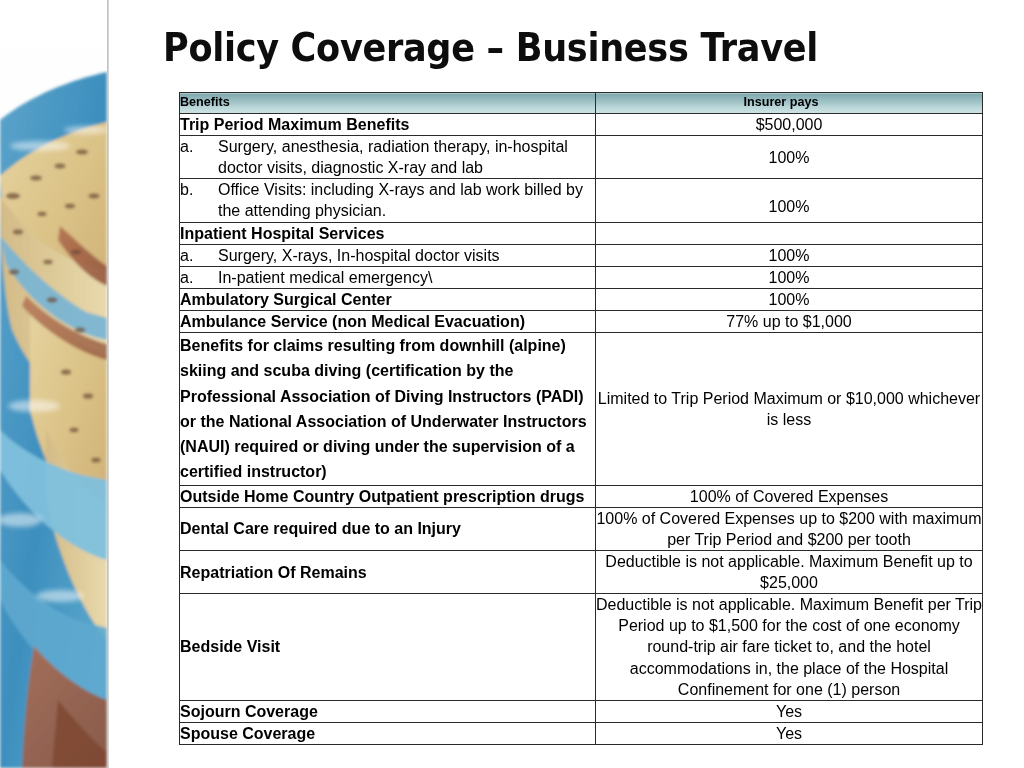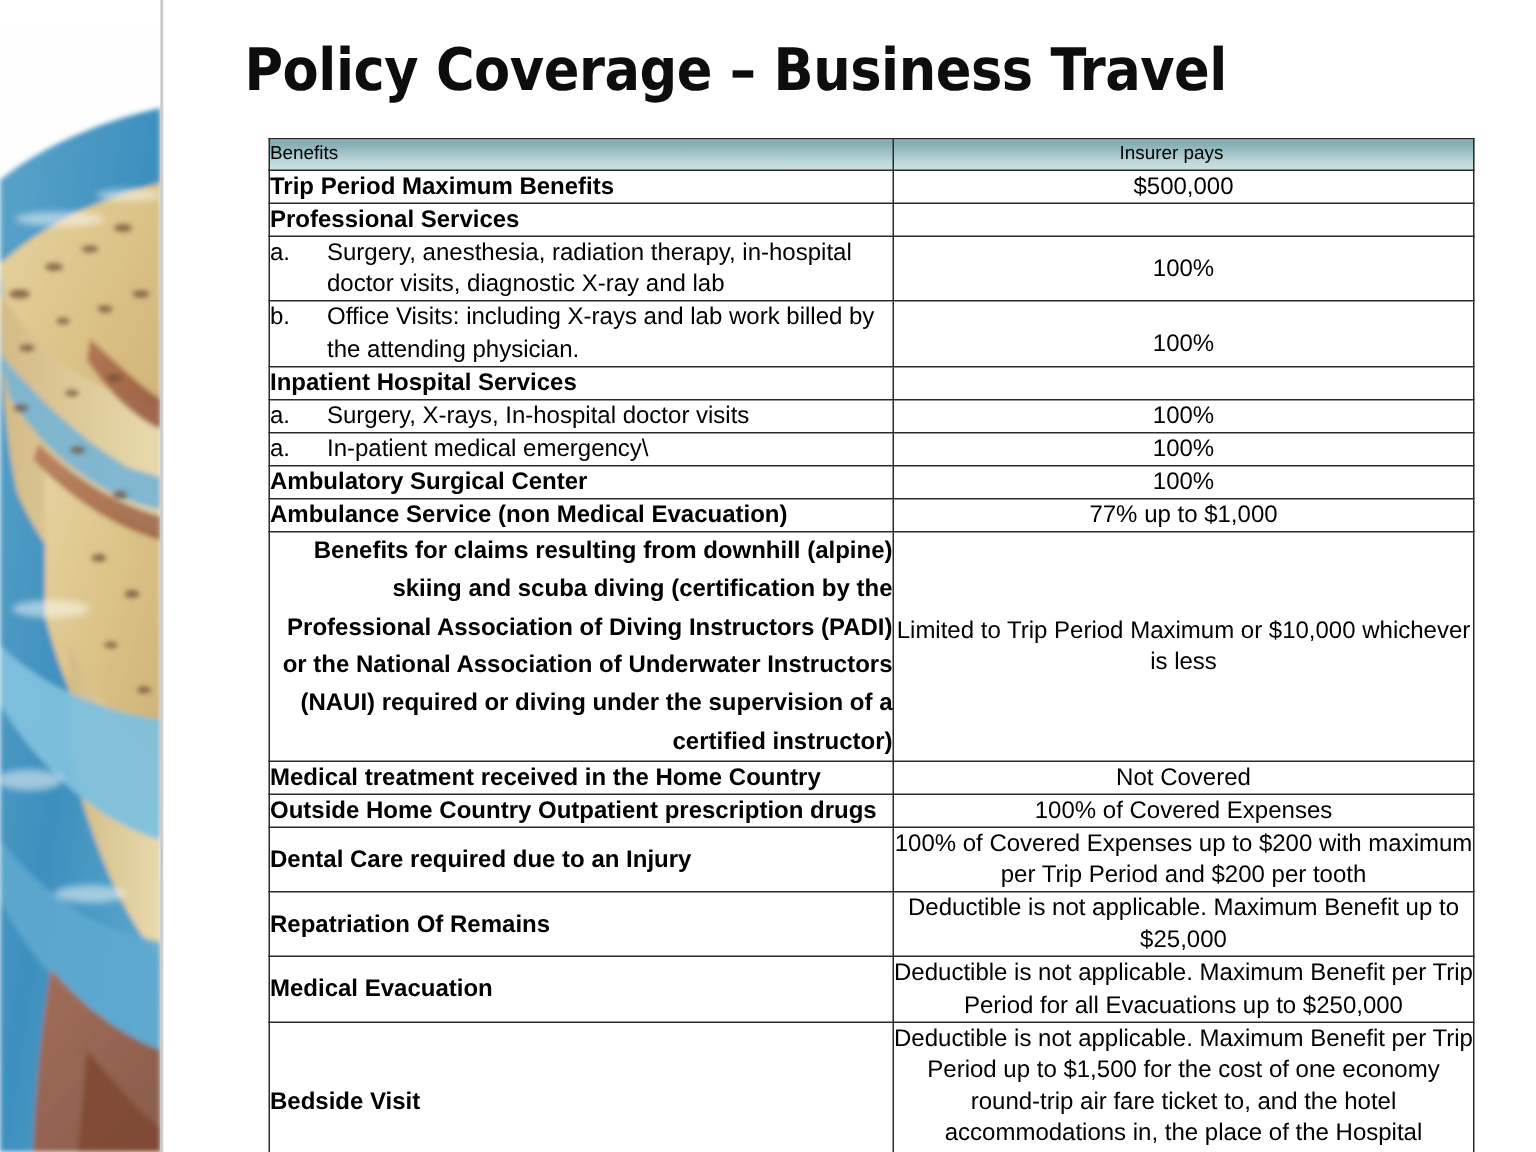--- a/index.html
+++ b/index.html
@@ -83,21 +83,21 @@
     line-height: 1.32;
   }
 
   
   table.coverage thead th {
     background: linear-gradient(to bottom,
         #7fa7ac 0%,
         #9cc0c4 38%,
         #bdd8da 72%,
         #cfe2e3 100%);
-    font-weight: normal;
+    font-weight: bold;
     font-size: 12.6px;
     height: 17px;
     padding: 1px 16px 2px 0;
   }
   th.h-benefit { text-align: left;   padding-left: 6px; }
   th.h-pays    { text-align: center; }
 
   
   td.benefit {
     padding: 3px 6px 3px 6px;
@@ -124,21 +124,20 @@
   }
   .sub .sub-text {
     flex: 1 1 auto;
     font-weight: normal;
   }
 
   
   .para {
     font-weight: bold;
     line-height: 1.58;
-    text-align: right;
   }
 
   .tall-pad { padding-top: 8px; padding-bottom: 8px; }
 </style>
 </head>
 <body>
 
 <div id="deco-strip">
   <svg class="globe-img" viewBox="0 0 107 768" preserveAspectRatio="none">
     <defs>
@@ -252,28 +251,20 @@
         <tr>
           <td class="benefit">
             <div class="bold">Trip Period Maximum Benefits</div>
           </td>
           <td class="pays middle">
             <div>$500,000</div>
           </td>
         </tr>
         <tr>
           <td class="benefit">
-            <div class="bold">Professional Services</div>
-          </td>
-          <td class="pays middle">
-            <div></div>
-          </td>
-        </tr>
-        <tr>
-          <td class="benefit">
             <div class="sub">
               <span class="marker">a.</span>
               <span class="sub-text">Surgery, anesthesia, radiation therapy, in-hospital doctor visits, diagnostic X-ray and lab</span>
             </div>
           </td>
           <td class="pays middle">
             <div>100%</div>
           </td>
         </tr>
         <tr>
@@ -336,56 +327,40 @@
         <tr>
           <td class="benefit tall-pad">
             <div class="bold para">Benefits for claims resulting from downhill (alpine) skiing and scuba diving (certification by the Professional Association of Diving Instructors (PADI) or the National Association of Underwater Instructors (NAUI) required or diving under the supervision of a certified instructor)</div>
           </td>
           <td class="pays middle">
             <div>Limited to Trip Period Maximum or $10,000 whichever is less</div>
           </td>
         </tr>
         <tr>
           <td class="benefit">
-            <div class="bold">Medical treatment received in the Home Country</div>
-          </td>
-          <td class="pays middle">
-            <div>Not Covered</div>
-          </td>
-        </tr>
-        <tr>
-          <td class="benefit">
             <div class="bold">Outside Home Country Outpatient prescription drugs</div>
           </td>
           <td class="pays middle">
             <div>100% of Covered Expenses</div>
           </td>
         </tr>
         <tr>
           <td class="benefit">
             <div class="bold">Dental Care required due to an Injury</div>
           </td>
           <td class="pays middle">
             <div>100% of Covered Expenses up to $200 with maximum per Trip Period  and $200 per tooth</div>
           </td>
         </tr>
         <tr>
           <td class="benefit">
             <div class="bold">Repatriation Of Remains</div>
           </td>
           <td class="pays middle">
             <div>Deductible is not applicable. Maximum Benefit up to $25,000</div>
-          </td>
-        </tr>
-        <tr>
-          <td class="benefit">
-            <div class="bold">Medical Evacuation</div>
-          </td>
-          <td class="pays middle">
-            <div>Deductible is not applicable. Maximum Benefit per Trip Period for all Evacuations up to $250,000</div>
           </td>
         </tr>
         <tr>
           <td class="benefit">
             <div class="bold">Bedside Visit</div>
           </td>
           <td class="pays middle">
             <div>Deductible is not applicable. Maximum Benefit per Trip Period up to $1,500 for the cost of one economy round-trip air fare ticket to, and the hotel accommodations in, the place of the Hospital Confinement for one (1) person</div>
           </td>
         </tr>

